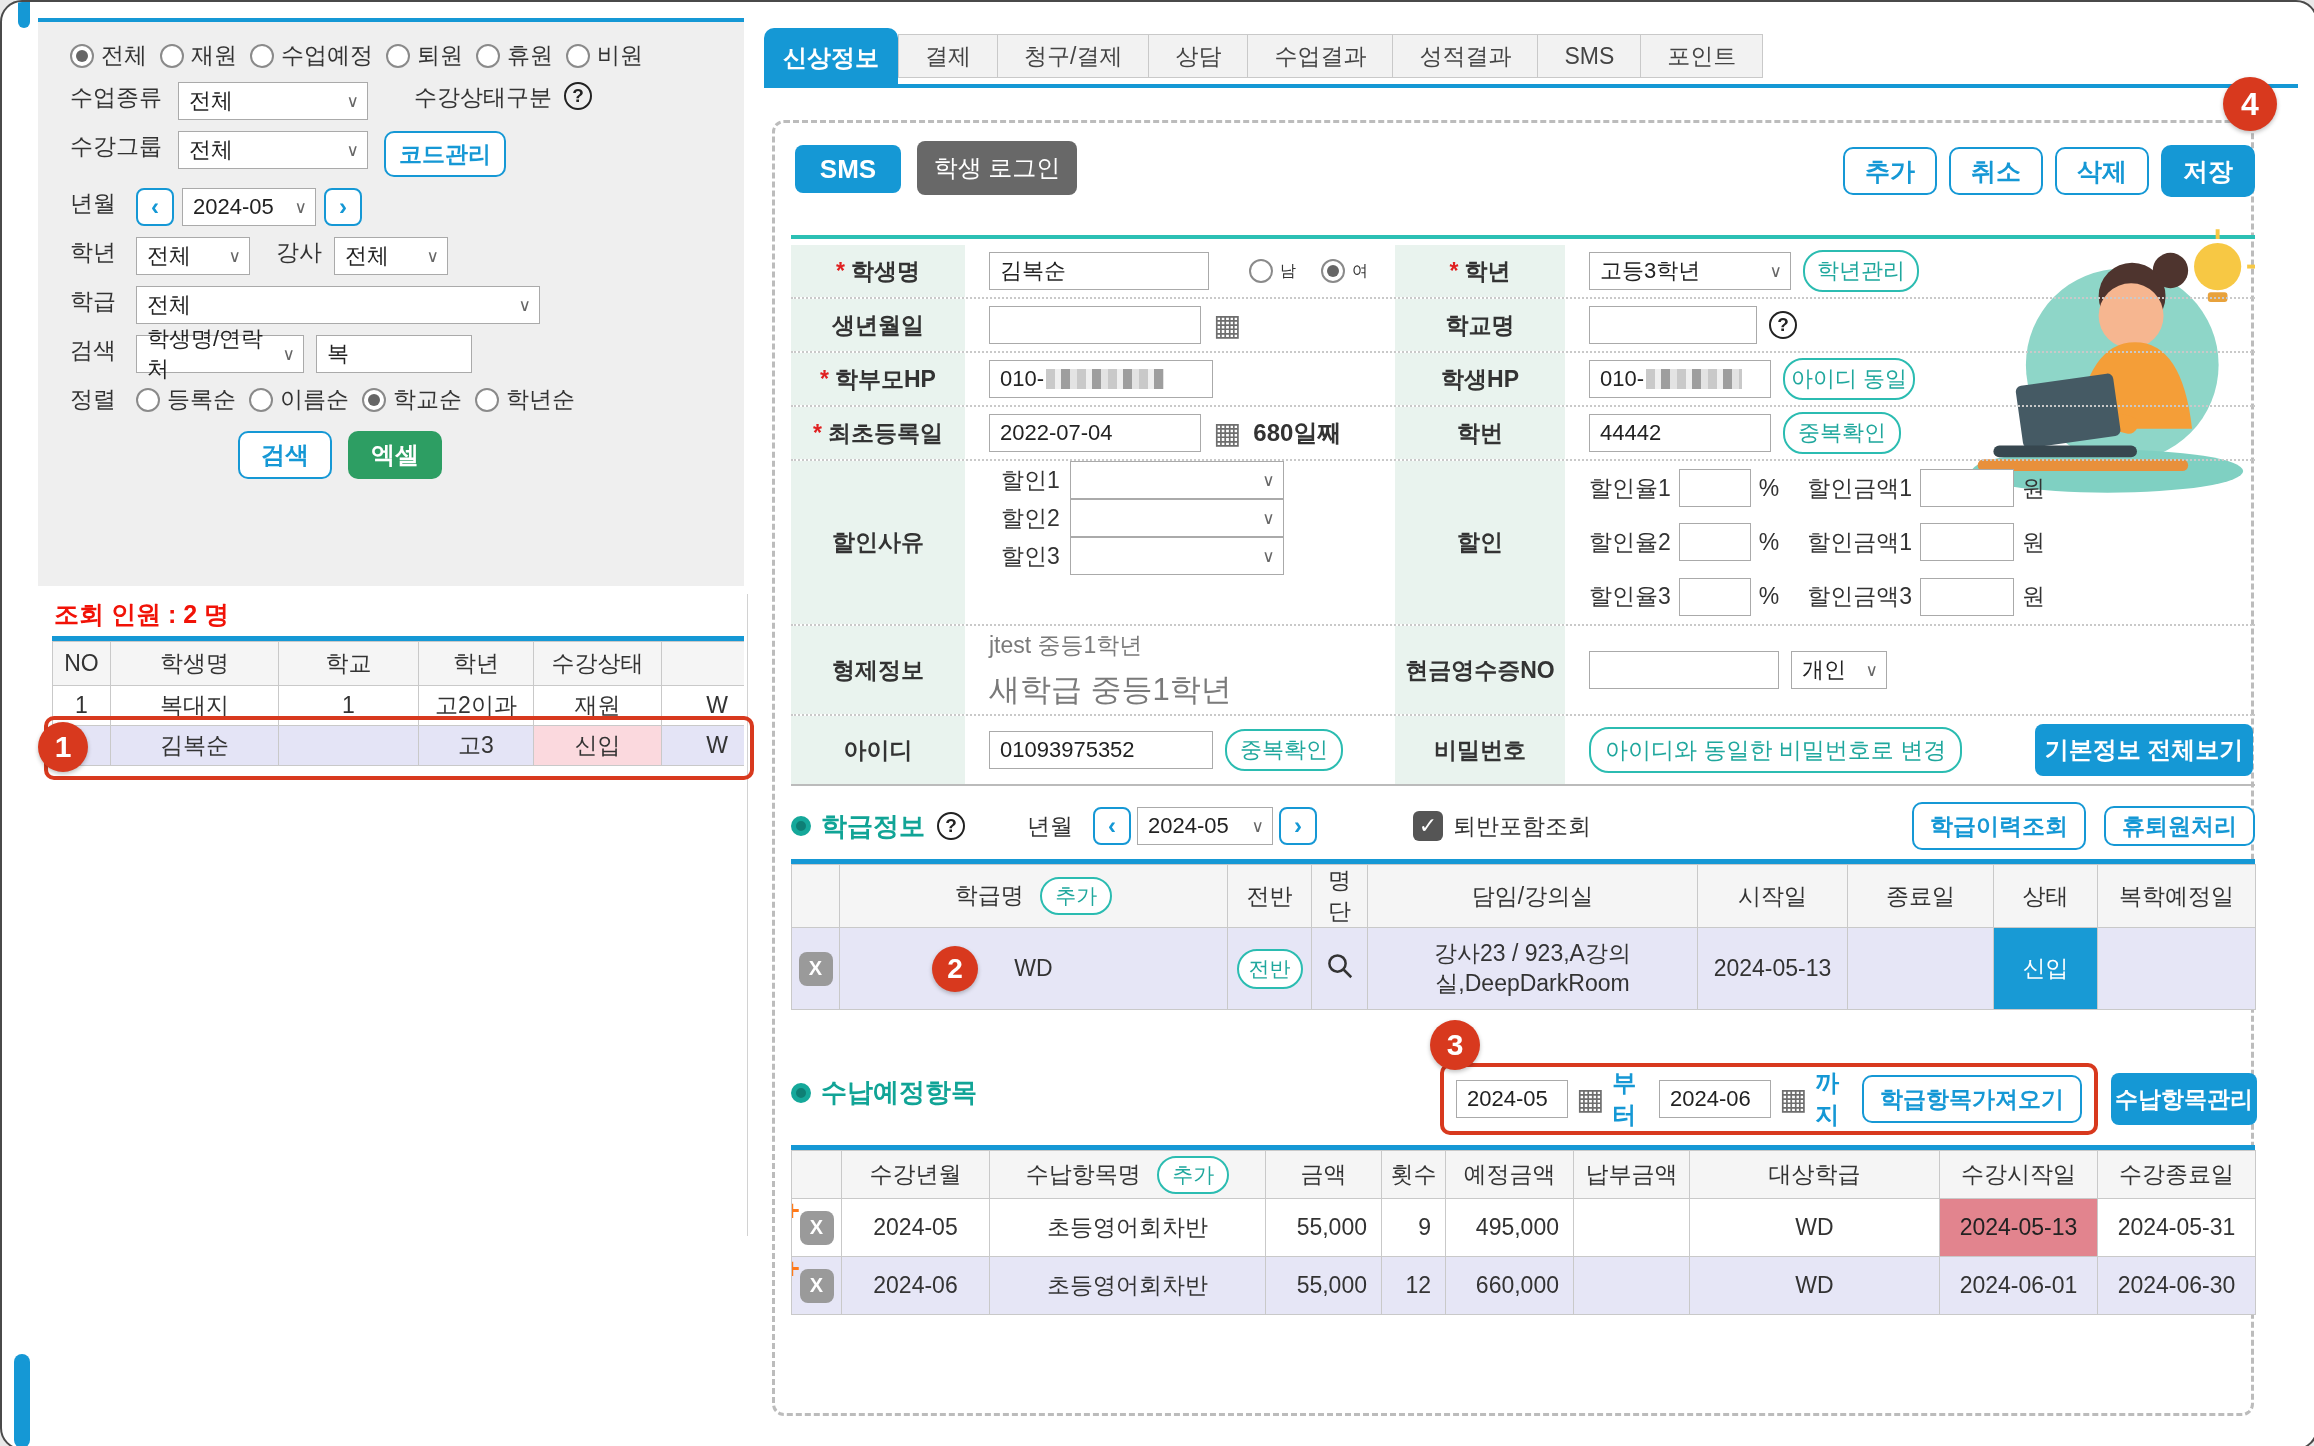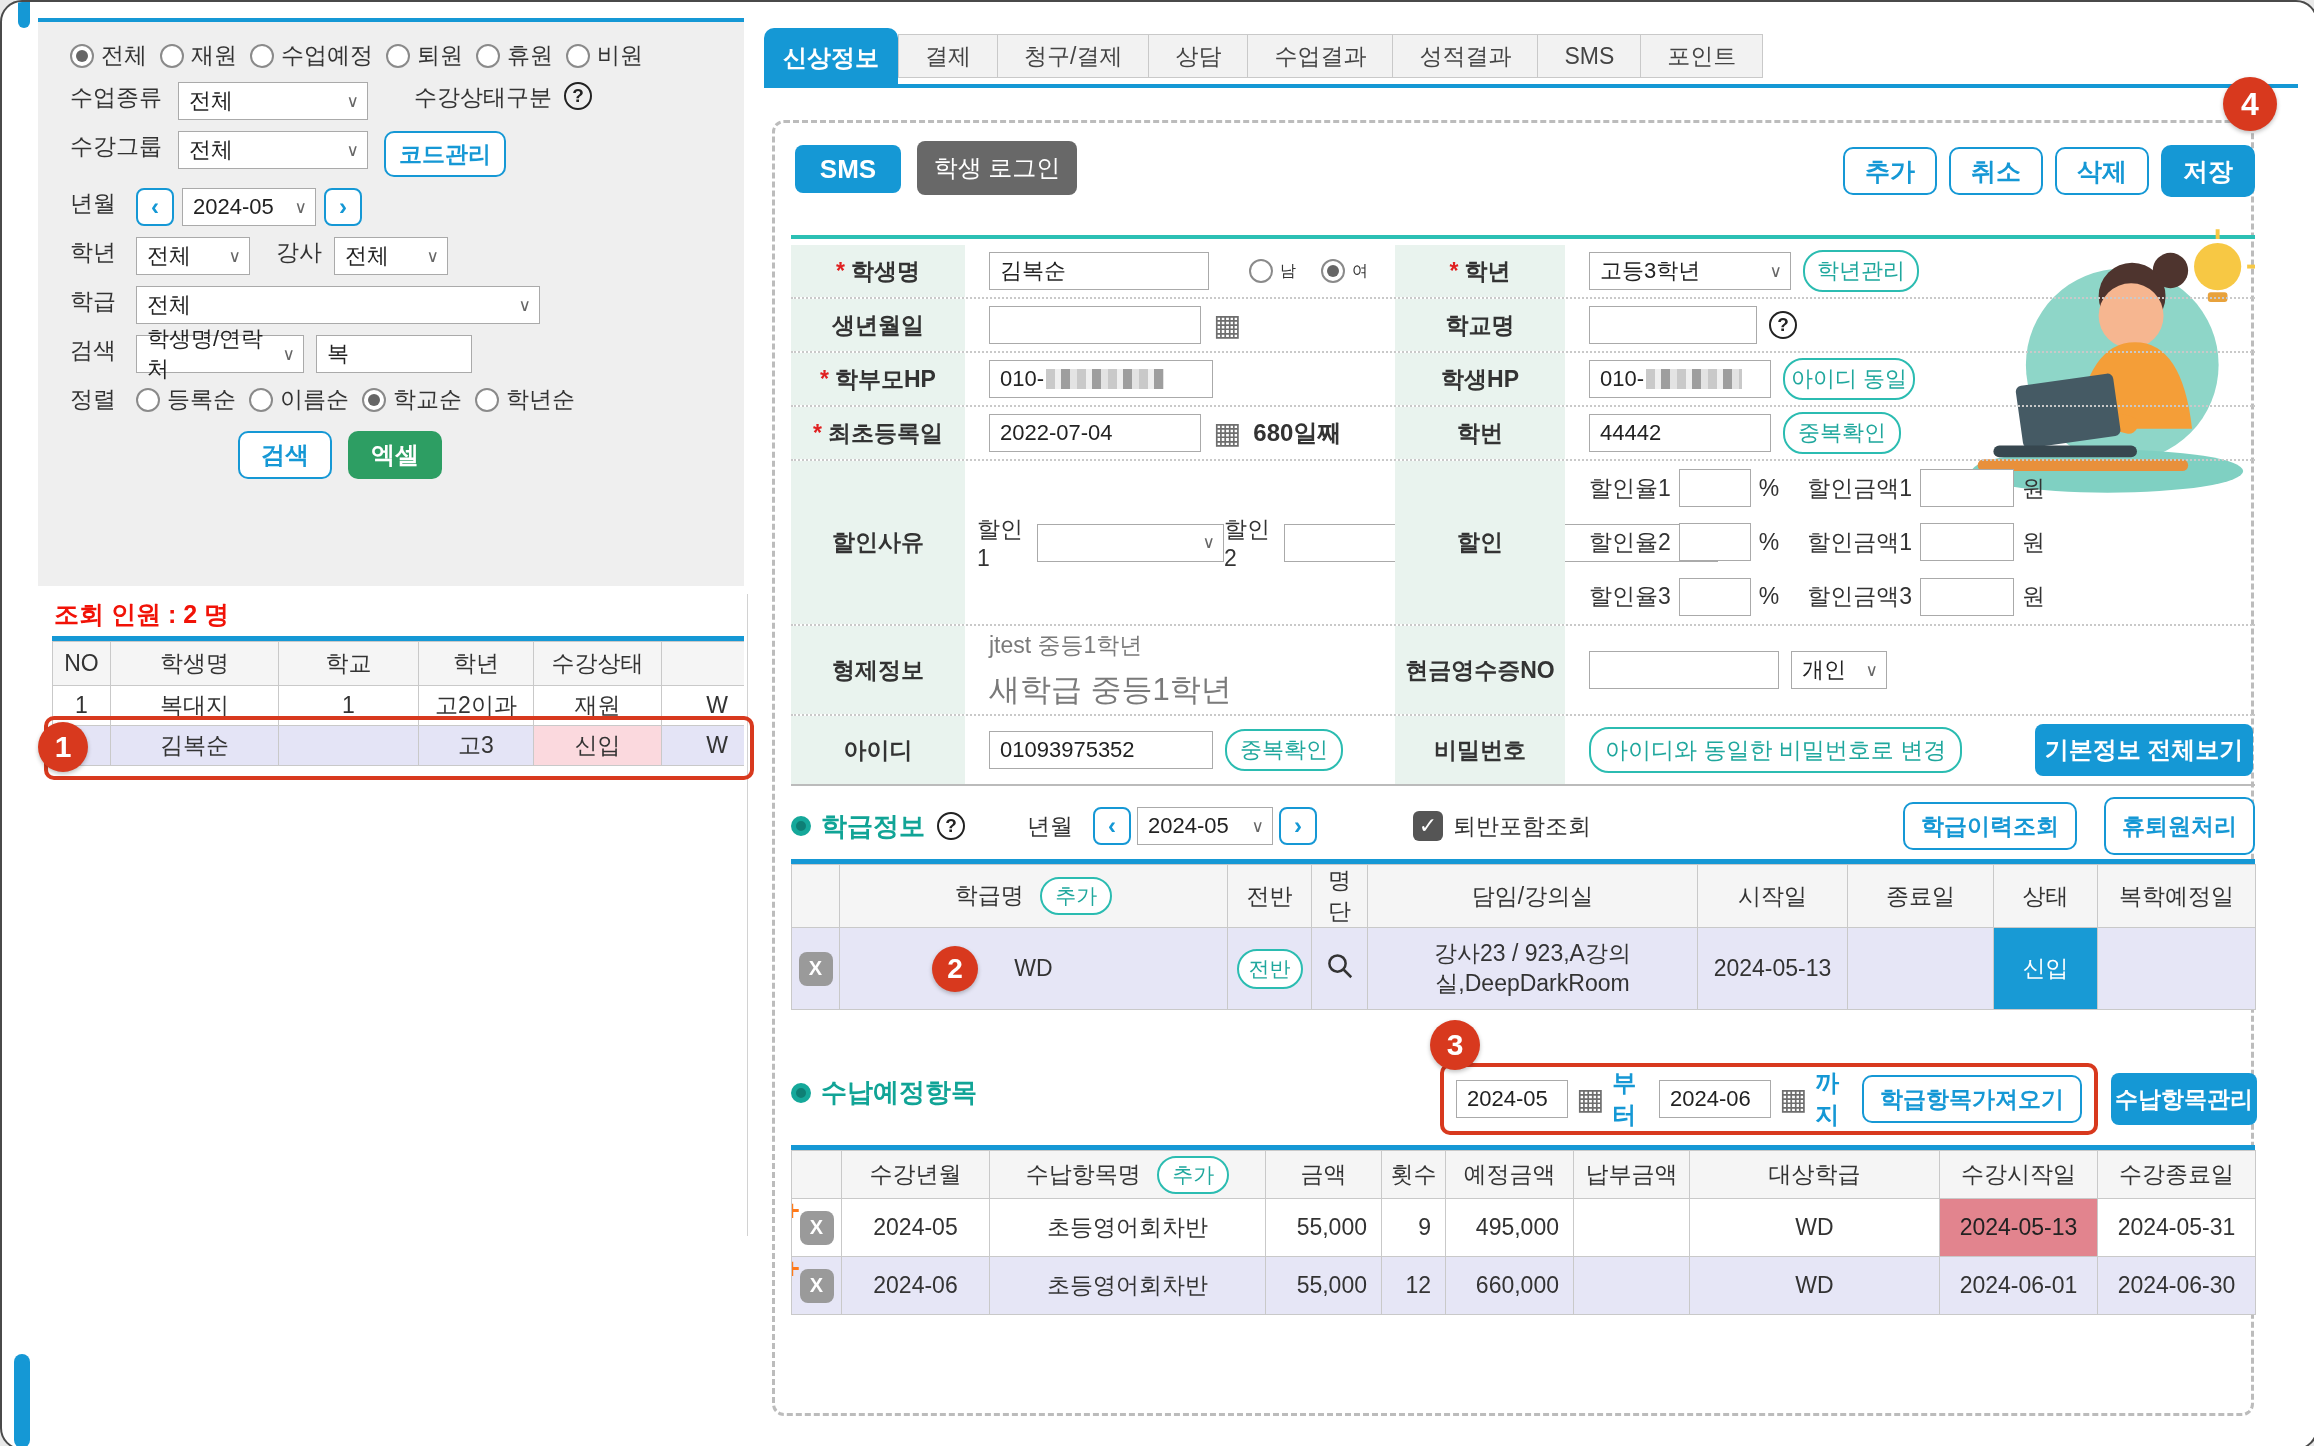--- a/index.html
+++ b/index.html
@@ -351,21 +351,21 @@
       </div>
       <div class="lblc">학번</div>
       <div class="fcell">
         <input class="inp" style="width: 182px;" value="44442">
         <span class="btn btn-ot" style="width:118px;height:42px;font-size:22px">중복확인</span>
       </div>
     </div>
 
     <div class="frow" style="top:338px;height:165px">
       <div class="lblc">할인사유</div>
-      <div style="display:flex;flex-direction:row;justify-content:flex-start;padding-left:12px">
+      <div style="display:flex;flex-direction:column;justify-content:flex-start;padding-left:36px">
         <div style="display:flex;align-items:center;gap:10px">
             <span style="font-size:23px">할인1</span>
             <span class="sel" style="width:214px">
               <span></span>
               <span class="arr">∨</span>
             </span>
           </div>
         <div style="display:flex;align-items:center;gap:10px">
             <span style="font-size:23px">할인2</span>
             <span class="sel" style="width:214px">
@@ -446,21 +446,21 @@
       <span style="margin-left:62px;font-size:23px">년월</span>
       <span class="arrbtn" style="margin-left:20px">‹</span>
       <span class="sel" style="width:136px;margin:0 6px">
           <span>2024-05</span>
           <span class="arr">∨</span>
         </span>
       <span class="arrbtn">›</span>
       <span class="chk" style="margin-left:96px">✓</span>
       <span style="margin-left:10px;font-size:23px">퇴반포함조회</span>
       <span class="btn btn-ob" style="margin-left:auto;height:48px;padding:0 16px;font-size:23px">학급이력조회</span>
-      <span class="btn btn-ob" style="margin-left:27px;height:58px;padding:6px 16px;font-size:23px">휴퇴원처리</span>
+      <span class="btn btn-ob" style="margin-left:18px;height:40px;padding:6px 16px;font-size:23px">휴퇴원처리</span>
     </div>
 
     <div class="abs" style="left:16px;top:736px;width:1464px">
       <div class="bluebar"></div>
       <table style="width:1464px">
         <colgroup>
             <col style="width:48px">
             <col style="width:388px">
             <col style="width:84px">
             <col style="width:56px">

